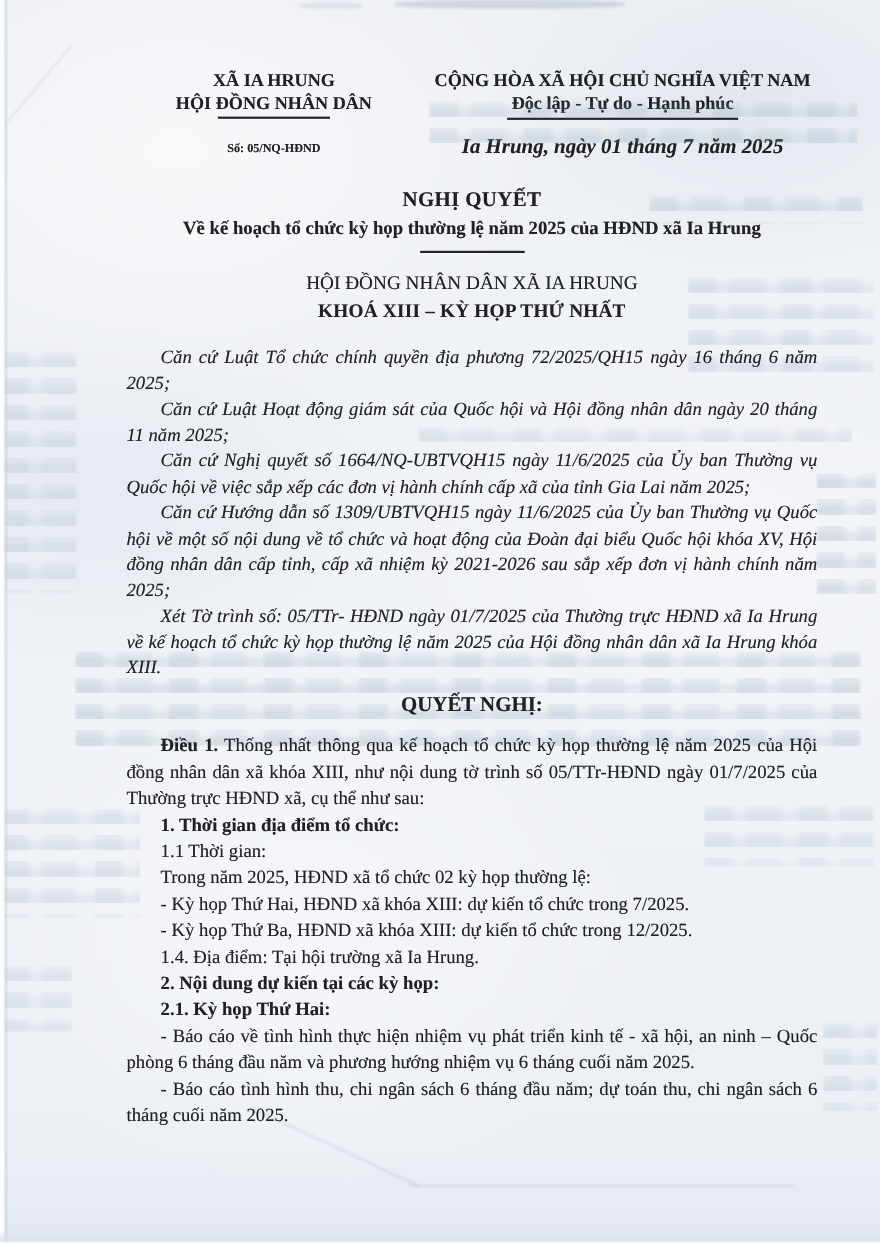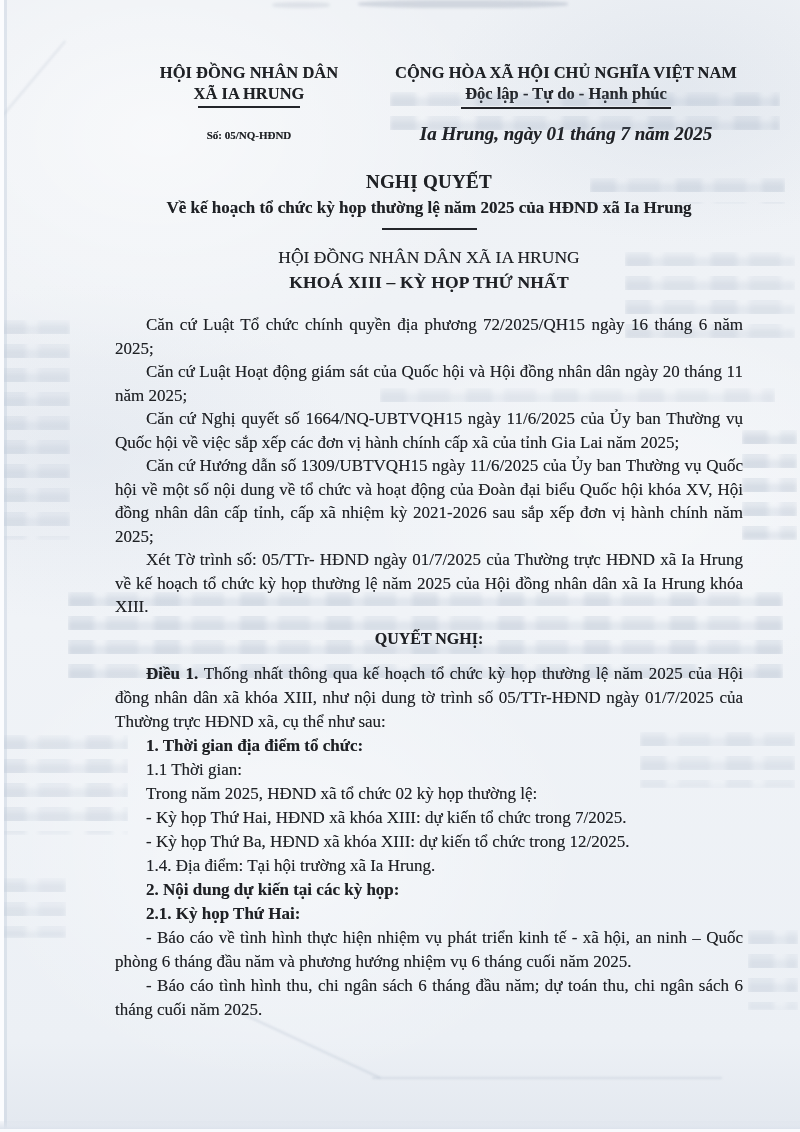--- a/index.html
+++ b/index.html
@@ -54,23 +54,23 @@
   .place-date{ margin-top:14px; font-style:italic; font-size:19px; }
   
   .title-block{ text-align:center; margin:25px 57px 0 115px; }
   .doc-type{ font-weight:700; font-size:19px; letter-spacing:.3px; }
   .doc-subject{ font-weight:700; font-size:17px; margin-top:3px; line-height:23px; }
   .issuer1{ font-weight:400; font-size:17.5px; margin-top:17px; }
   .issuer2{ font-weight:700; font-size:17.5px; margin-top:4px; letter-spacing:.2px;text-align:center; }
   
   .content{ position:relative; margin:20px 57px 0 115px; font-size:17px; }
   .preamble p{
-    text-align:justify; text-indent:31px; line-height:23.5px;
+    font-style:italic; text-align:justify; text-indent:31px; line-height:23.5px;
   }
-  .resolve-heading{ text-align:center; font-weight:700; font-size:16px; margin-top:11px; }
+  .resolve-heading{ text-align:center; font-weight:700; font-size:19px; margin-top:11px; }
   .body-text{ margin-top:14px; }
   .body-text p{ text-align:justify; text-indent:31px; line-height:24px; }
   .b{ font-weight:700; }
 </style>
 </head>
 <body>
 
 <div class="page">
 
   <div class="smudge" style="left:358px; top:0; width:210px; height:8px; opacity:.55;"></div>
@@ -91,22 +91,22 @@
   <div class="crease" style="left:228px; top:1006px; width:168px; height:2px; transform:rotate(25deg); transform-origin:left center; opacity:.6;"></div>
   <div class="crease" style="left:372px; top:1077px; width:350px; height:2px; opacity:.55;"></div>
 
   <div class="edge-left"></div>
   <div class="edge-left2"></div>
   <div class="edge-bottom"></div>
   <div class="edge-bottom-white"></div>
 
   <header class="doc-header">
     <div class="hdr-left">
+      <div>XÃ IA HRUNG</div>
       <div>HỘI ĐỒNG NHÂN DÂN</div>
-      <div>XÃ IA HRUNG</div>
       <div class="rule-short rule-org"></div>
       <div class="doc-number">Số: 05/NQ-HĐND</div>
     </div>
     <div class="hdr-right">
       <div>CỘNG HÒA XÃ HỘI CHỦ NGHĨA VIỆT NAM</div>
       <div><span class="motto">Độc lập - Tự do - Hạnh phúc</span></div>
       <div class="place-date">Ia Hrung, ngày 01 tháng 7 năm 2025</div>
     </div>
   </header>
 

